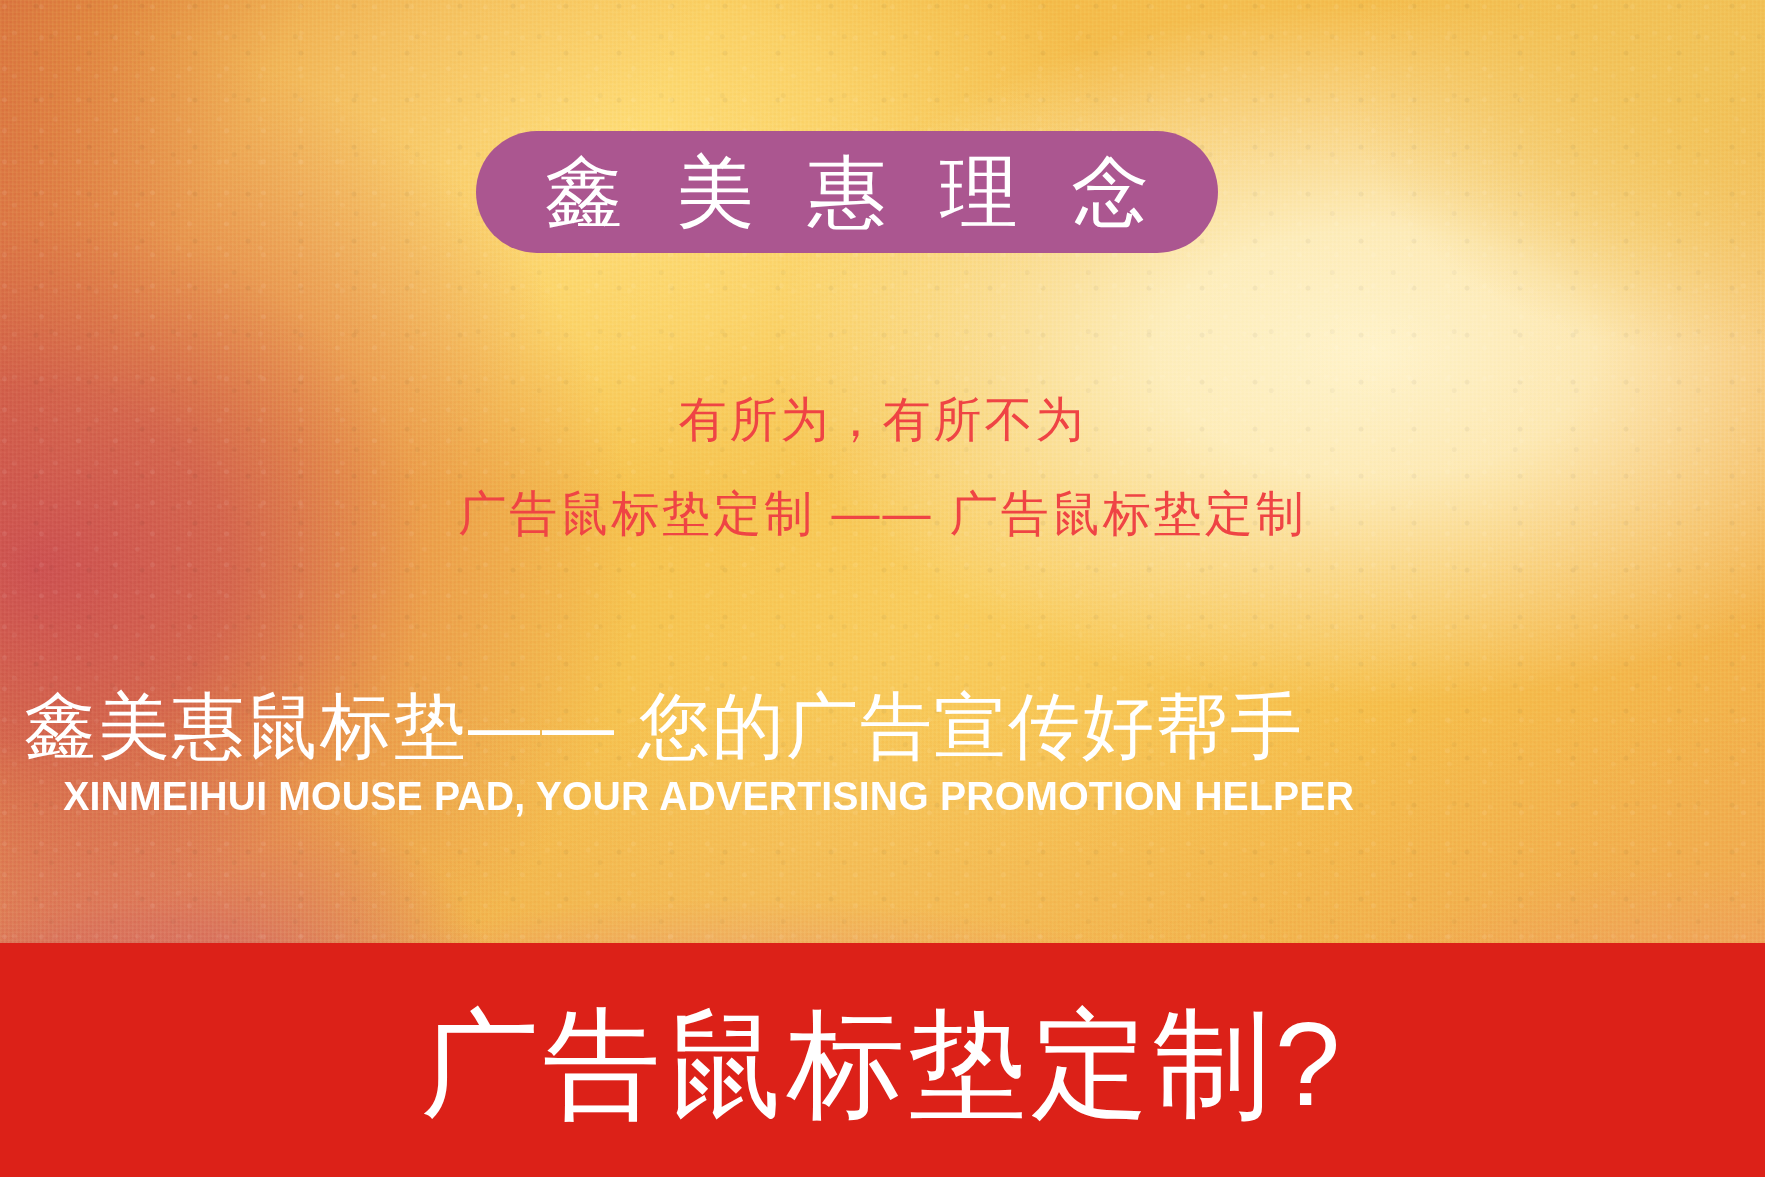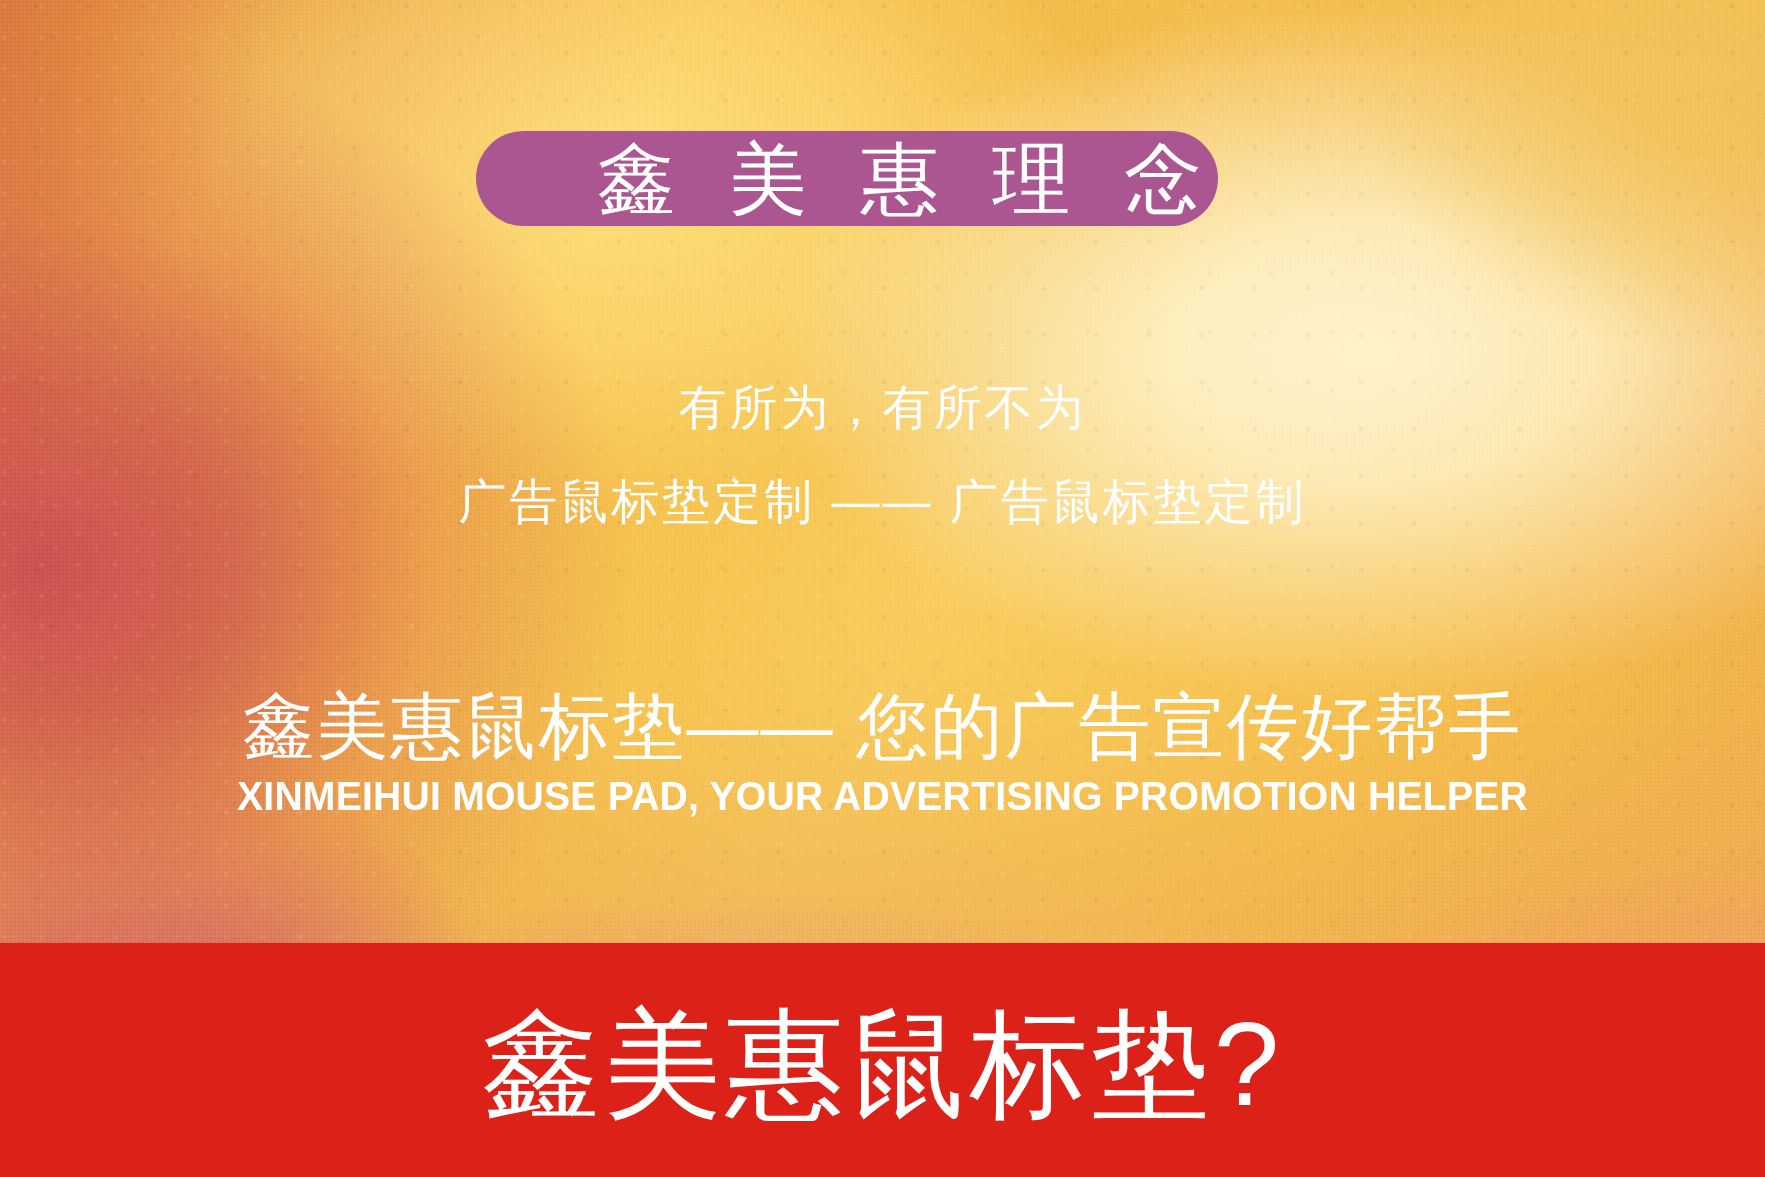--- a/index.html
+++ b/index.html
@@ -87,46 +87,46 @@
   .content {
     position: absolute;
     inset: 0;
   }
 
   .badge {
     position: absolute;
     left: 476px;
     top: 131px;
     width: 742px;
-    height: 95px;
+    height: 122px;
     border-radius: 67px;
     background: #a8528b;
     background: #ab5690;
     display: flex;
     align-items: center;
-    justify-content: flex-end;
+    justify-content: center;
     box-sizing: border-box;
   }
   .badge-text {
     color: #ffffff;
     font-size: 78px;
     line-height: 1;
     letter-spacing: 16px;
     text-indent: 16px;
     font-weight: 400;
     white-space: nowrap;
   }
 
   .slogan {
     position: absolute;
     left: 0;
     right: 0;
-    top: 378px;
+    top: 390px;
     text-align: center;
-    color: #ffffff;
+    color: #ef4444;
   }
   .slogan-line1 {
     font-size: 48px;
     line-height: 1.25;
     letter-spacing: 3px;
     font-weight: 400;
     white-space: nowrap;
   }
   .slogan-line2 {
     font-size: 48px;
@@ -135,22 +135,23 @@
     font-weight: 400;
     white-space: nowrap;
     margin-top: 34px;
   }
 
   .headline-block {
     position: absolute;
     left: 0;
     right: 0;
     top: 688px;
-    text-align: center;
+    text-align: left;
     color: #ffffff;
+    padding-left: 24px;
   }
   .headline-cn {
     font-size: 72px;
     line-height: 1.08;
     letter-spacing: 2px;
     font-weight: 400;
     white-space: nowrap;
   }
   .headline-en {
     font-size: 41px;
@@ -207,17 +208,17 @@
       <div class="slogan-line1">有所为，有所不为</div>
       <div class="slogan-line2">广告鼠标垫定制 —— 广告鼠标垫定制</div>
     </div>
 
     <div class="headline-block">
       <div class="headline-cn">鑫美惠鼠标垫—— 您的广告宣传好帮手</div>
       <div class="headline-en">XINMEIHUI MOUSE PAD, YOUR ADVERTISING PROMOTION HELPER</div>
     </div>
 
     <div class="red-banner">
-      <span class="red-banner-text">鑫美惠鼠标垫?</span>
+      <span class="red-banner-text">广告鼠标垫定制?</span>
     </div>
 
   </div>
 </div>
 
 </body></html>

